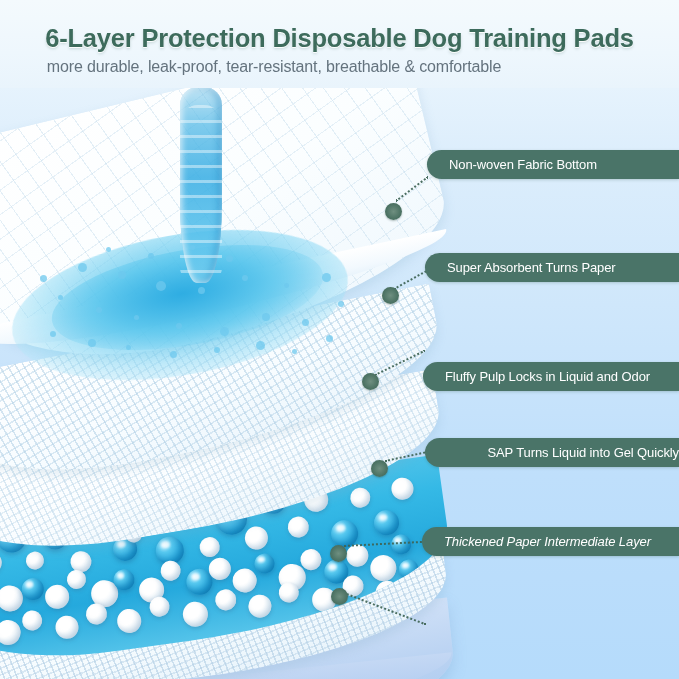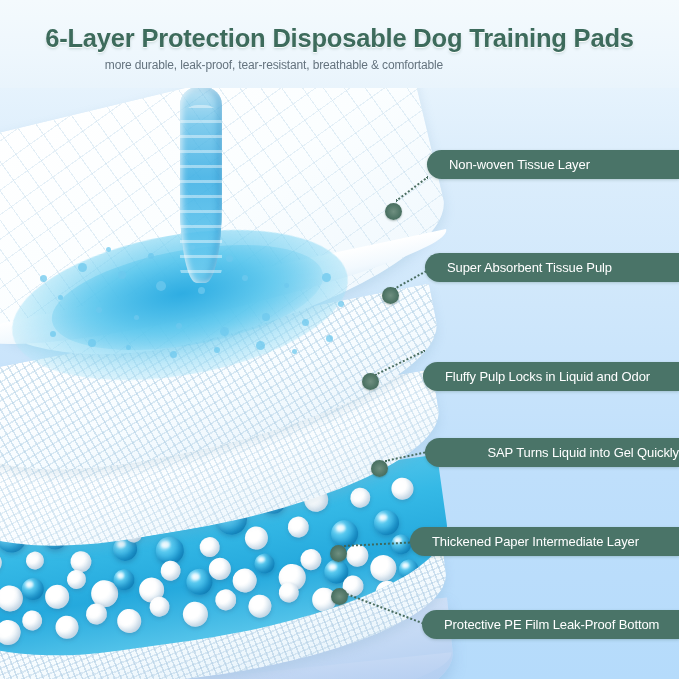--- a/index.html
+++ b/index.html
@@ -28,21 +28,21 @@
     font-size:25.5px;
     font-weight:bold;
     letter-spacing:-0.2px;
     color:#3d6b5c;
     text-shadow:0 1px 0 rgba(255,255,255,.9), 0 2px 3px rgba(61,107,92,.22);
     white-space:nowrap;
   }
   .subtitle {
     position:absolute; left:0; top:58px; width:548px;
     text-align:center;
-    font-size:12px;
+    font-size:16px;
     color:#64737e;
     letter-spacing:-0.15px;
     white-space:nowrap;
   }
 
   
   .art { position:absolute; left:0; top:80px; width:470px; height:599px; z-index:10; }
 
   .layer { position:absolute; }
 
@@ -311,42 +311,39 @@
 
   <div class="header">
     <div class="title">6-Layer Protection Disposable Dog Training Pads</div>
     <div class="subtitle">more durable, leak-proof, tear-resistant, breathable &amp; comfortable</div>
   </div>
 
   <div class="callouts" id="callouts">
       <div class="leader" style="left: 396px; top: 200px; width: 40px; transform: rotate(-37deg);"></div>
       <div class="dot" style="left: 385px; top: 203px;"></div>
       <div class="pill" style="top: 150px; left: 427px;">
-        <span class="pill-label">Non-woven Tissue Layer</span>
+        <span class="pill-label">Non-woven Fabric Bottom</span>
       </div>
       <div class="leader" style="left: 394px; top: 288px; width: 40px; transform: rotate(-29deg);"></div>
       <div class="dot" style="left: 382px; top: 287px;"></div>
       <div class="pill" style="top: 253px; left: 425px;">
-        <span class="pill-label">Super Absorbent Tissue Pulp</span>
+        <span class="pill-label">Super Absorbent Turns Paper</span>
       </div>
       <div class="leader" style="left: 375px; top: 374px; width: 56px; transform: rotate(-26deg);"></div>
       <div class="dot" style="left: 362px; top: 373px;"></div>
       <div class="pill" style="top: 362px; left: 423px;">
         <span class="pill-label">Fluffy Pulp Locks in Liquid and Odor</span>
       </div>
       <div class="leader" style="left: 385px; top: 460px; width: 45px; transform: rotate(-12deg);"></div>
       <div class="dot" style="left: 371px; top: 460px;"></div>
       <div class="pill" style="top: 438px; left: 425px; justify-content: flex-end;">
         <span class="pill-label">SAP Turns Liquid into Gel Quickly</span>
       </div>
       <div class="leader" style="left: 344px; top: 545px; width: 82px; transform: rotate(-3deg);"></div>
       <div class="dot" style="left: 330px; top: 545px;"></div>
-      <div class="pill" style="top: 527px; left: 410px;">
+      <div class="pill" style="top: 527px; left: 422px; font-style: italic;">
         <span class="pill-label">Thickened Paper Intermediate Layer</span>
       </div>
       <div class="leader" style="left: 344px; top: 592px; width: 88px; transform: rotate(21deg);"></div>
       <div class="dot" style="left: 331px; top: 588px;"></div>
-      <div class="pill" style="top: 610px; left: 422px;">
-        <span class="pill-label">Protective PE Film Leak-Proof Bottom</span>
-      </div>
     </div>
 
 </div>
 
 </body></html>

